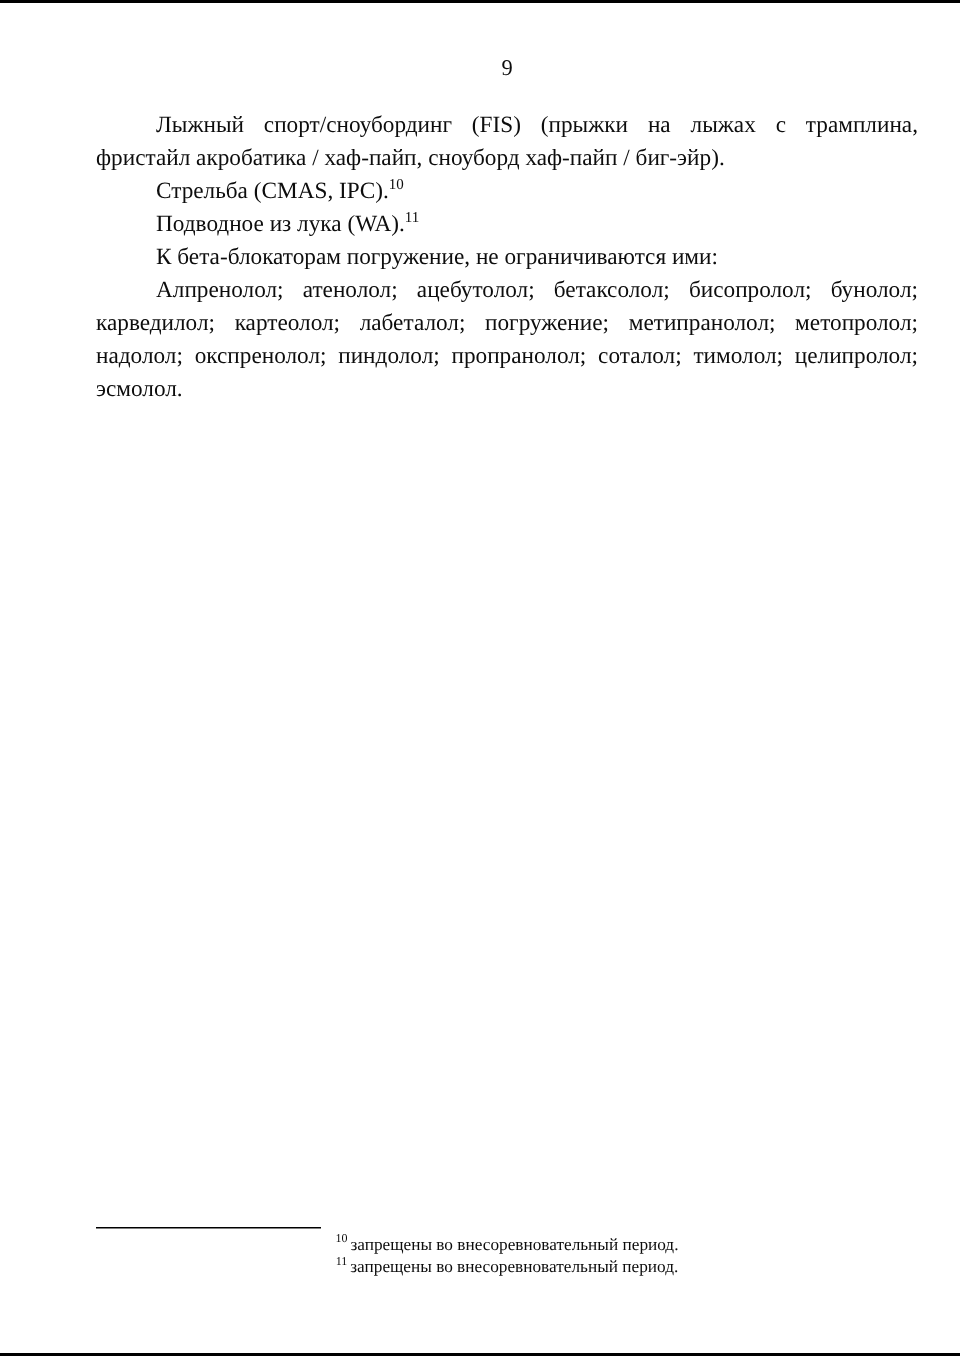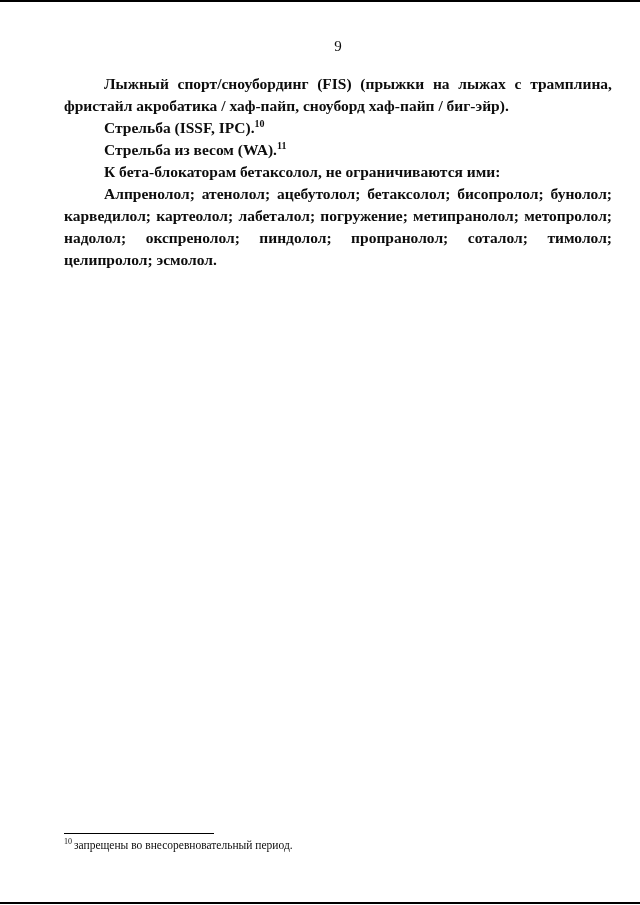--- a/index.html
+++ b/index.html
@@ -40,36 +40,35 @@
     top: 73px;
     left: 64px;
     width: 548px;
     font-size: 15.5px;
     line-height: 22px;
     text-align: justify;
   }
   .content p {
     margin: 0;
     text-indent: 40px;
-    font-weight: bold;
   }
   sup.fn-ref {
     font-size: 10px;
     line-height: 0;
     vertical-align: super;
   }
 
   .footnotes {
     position: absolute;
     left: 64px;
     bottom: 52px;
     width: 548px;
     font-size: 11.5px;
     line-height: 15px;
-    text-align: left;
+    text-align: center;
   }
   .footnote-rule {
     width: 150px;
     height: 0;
     border-top: 1px solid #000000;
     margin-bottom: 4px;
   }
   .footnote { margin: 0; }
   .footnote sup {
     font-size: 8px;
@@ -81,25 +80,26 @@
 </head>
 <body>
 
 <div class="page">
   <div class="scan-edge top"></div>
 
   <div class="page-number">9</div>
 
   <div class="content">
     <p><span>Лыжный спорт/сноубординг (FIS) (прыжки на лыжах с трамплина, фристайл акробатика / хаф-пайп, сноуборд хаф-пайп / биг-эйр).</span></p>
-    <p><span>Стрельба (ISSF, IPC).</span><sup class="fn-ref">10</sup></p>
-    <p><span>Стрельба из весом (WA).</span><sup class="fn-ref">11</sup></p>
-    <p><span>К бета-блокаторам бетаксолол, не ограничиваются ими:</span></p>
+    <p><span>Стрельба (CMAS, IPC).</span><sup class="fn-ref">10</sup></p>
+    <p><span>Подводное из лука (WA).</span><sup class="fn-ref">11</sup></p>
+    <p><span>К бета-блокаторам погружение, не ограничиваются ими:</span></p>
     <p><span>Алпренолол; атенолол; ацебутолол; бетаксолол; бисопролол; бунолол; карведилол; картеолол; лабеталол; погружение; метипранолол; метопролол; надолол; окспренолол; пиндолол; пропранолол; соталол; тимолол; целипролол; эсмолол.</span></p>
   </div>
 
   <div class="footnotes">
     <div class="footnote-rule"></div>
     <p class="footnote"><sup>10</sup><span>запрещены во внесоревновательный период.</span></p>
+    <p class="footnote"><sup>11</sup><span>запрещены во внесоревновательный период.</span></p>
   </div>
 
   <div class="scan-edge bottom"></div>
 </div>
 
 </body></html>

